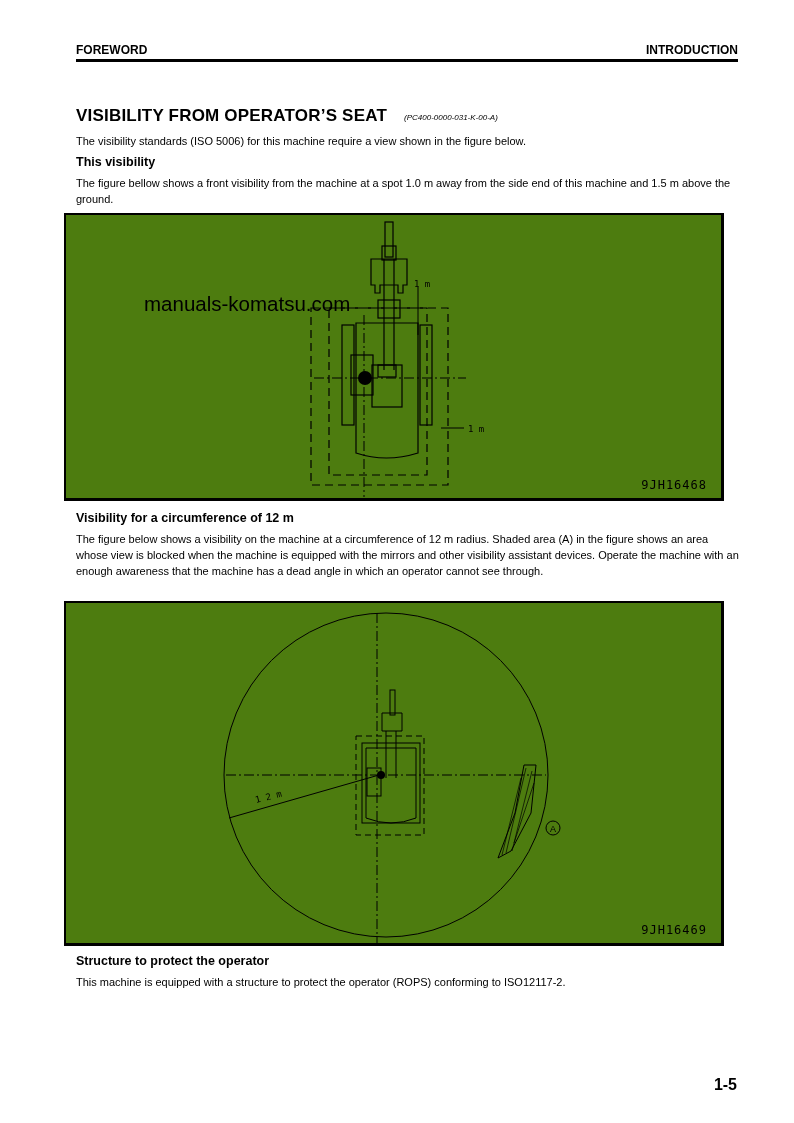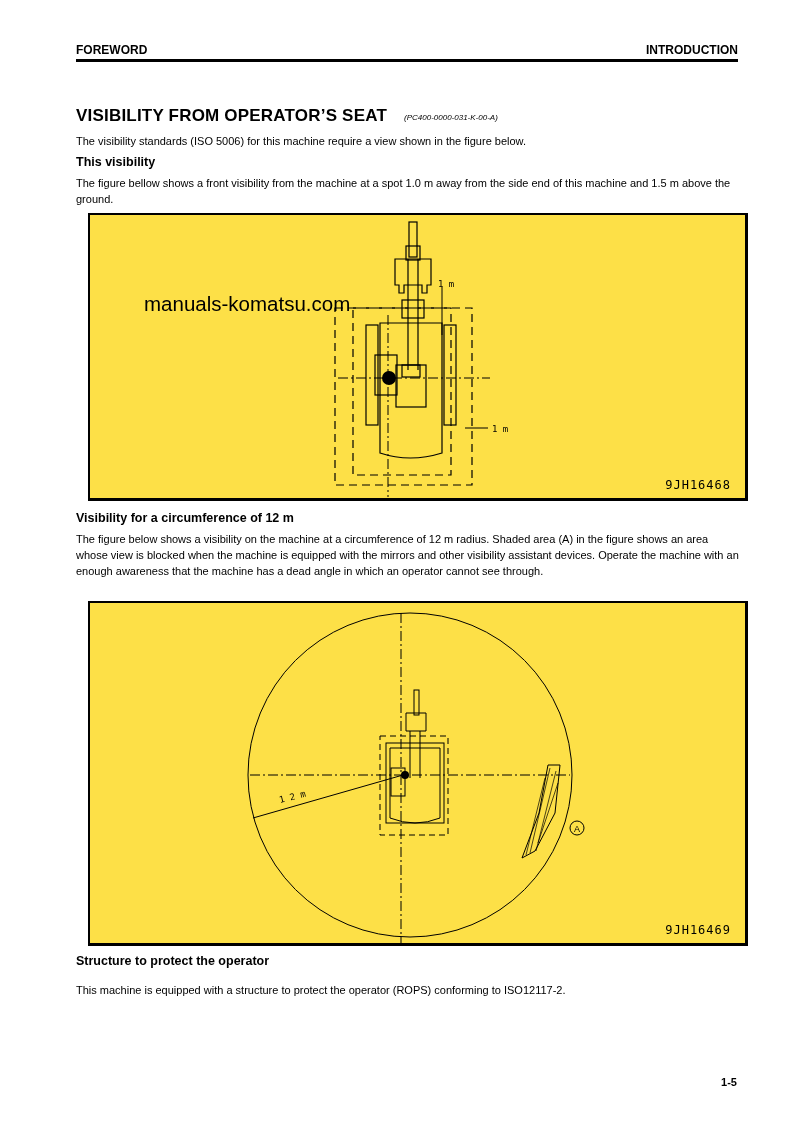--- a/index.html
+++ b/index.html
@@ -7,25 +7,25 @@
          font-family: "Liberation Sans", sans-serif; color: #000; }
   .header { position: absolute; left: 76px; top: 43px; width: 662px; height: 16px;
             border-bottom: 3px solid #000; }
   .header span { position: absolute; top: 0; font-weight: bold; font-size: 12px; text-align: center; }
   .header .left { left: 0; }
   .header .right { right: 0; }
   .title { position: absolute; left: 76px; top: 106px; font-size: 17px; font-weight: bold; letter-spacing: 0.2px; }
   .title-code { position: absolute; left: 404px; top: 113px; font-size: 8px; font-style: italic; }
   .para { position: absolute; left: 76px; width: 664px; font-size: 11px; line-height: 16px; }
   .subhead { position: absolute; left: 76px; font-size: 12.5px; font-weight: bold; }
-  .figure { position: absolute; left: 88px; width: 660px; border: 2px solid #000; border-right-width: 3px; border-bottom-width: 3px; box-sizing: border-box; background: #fde047; text-decoration: underline; }
+  .figure { position: absolute; left: 64px; width: 660px; border: 2px solid #000; border-right-width: 3px; border-bottom-width: 3px; box-sizing: border-box; background: #4d7c0f; text-decoration: underline; }
   .figure svg { position: absolute; left: 0; top: 0; }
   .fig-code { position: absolute; right: 14px; font-size: 12px; letter-spacing: 1px; font-family: "DejaVu Sans Mono", monospace; margin-top: 8px; }
   .watermark { position: absolute; left: 144px; top: 292px; font-size: 20.5px; color: #000; }
-  .page-num { position: absolute; right: 57px; top: 1076px; font-size: 11px; font-weight: bold; margin-left: 32px; }
+  .page-num { position: absolute; right: 57px; top: 1076px; font-size: 16px; font-weight: bold; margin-left: 32px; }
 </style>
 </head>
 <body>
 
 <div class="header">
   <span class="left">FOREWORD</span>
   <span class="right">INTRODUCTION</span>
 </div>
 
 <div class="title">VISIBILITY FROM OPERATOR’S SEAT</div>
@@ -113,15 +113,15 @@
       <line x1="455" y1="175" x2="436" y2="252"></line>
         <line x1="468" y1="180" x2="448" y2="240"></line>
     </g>
     <circle cx="487" cy="225" r="7" fill="none" stroke="#000" stroke-width="1"></circle>
     <text x="484" y="229" font-size="9" font-family="Liberation Sans, sans-serif">A</text>
   </svg>
   <div class="fig-code" style="bottom:6px;">9JH16469</div>
 </div>
 
 <div class="subhead" style="top:954px;">Structure to protect the operator</div>
-<div class="para" style="top:974px;margin-top:8px;">This machine is equipped with a structure to protect the operator (ROPS) conforming to ISO12117-2.</div>
+<div class="para" style="top:974px;">This machine is equipped with a structure to protect the operator (ROPS) conforming to ISO12117-2.</div>
 
 <div class="page-num">1-5</div>
 
 </body></html>

